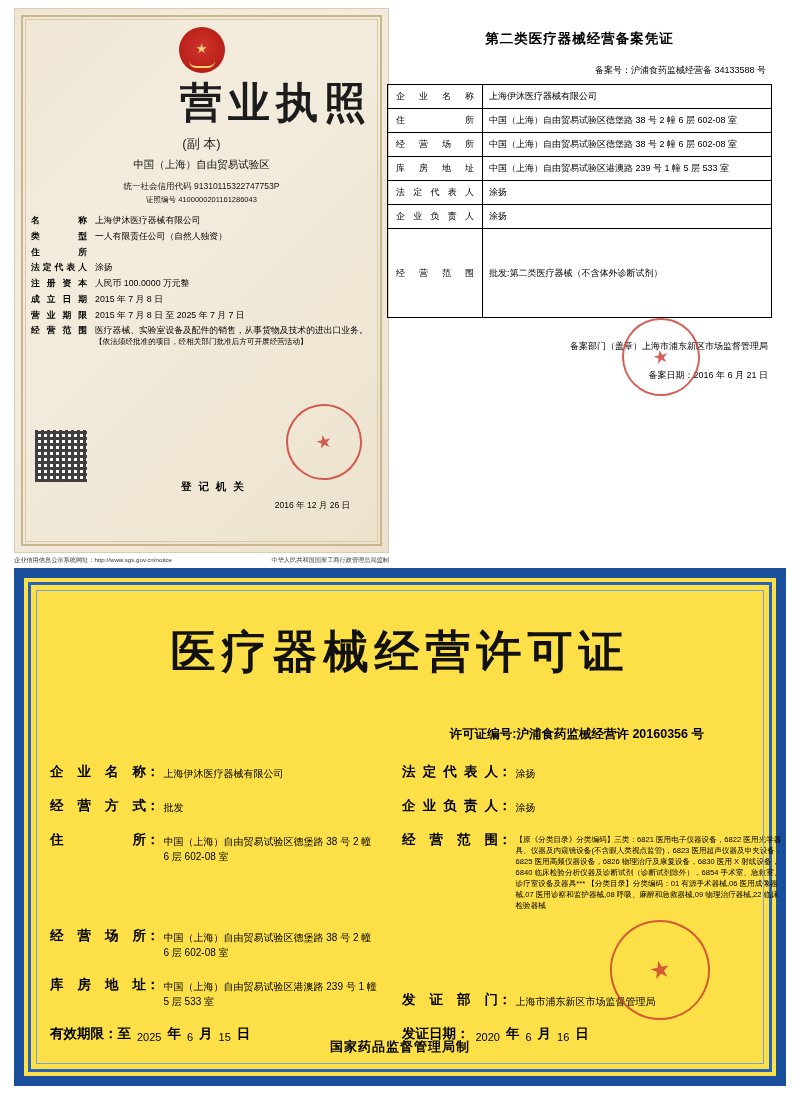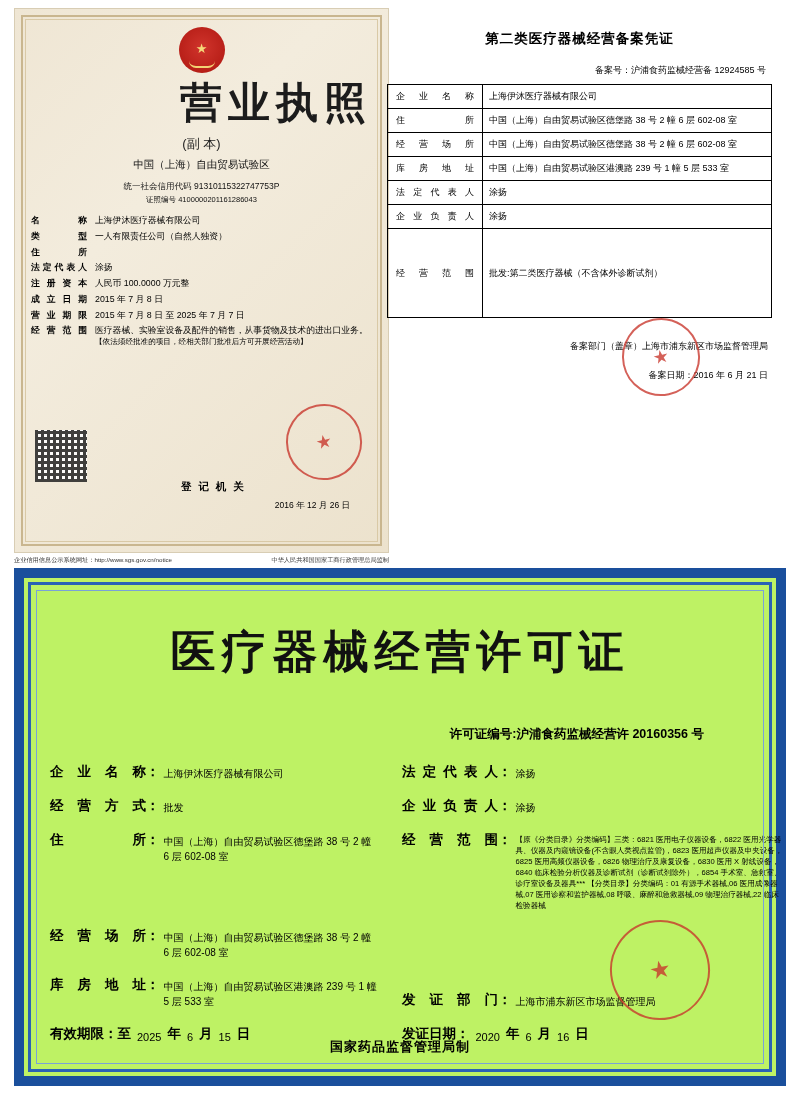--- a/index.html
+++ b/index.html
@@ -89,21 +89,21 @@
     padding:5px 8px;
   }
   .fil-foot{margin-top:22px;font-size:9px;position:relative;}
   .fil-foot .l1{text-align:right;padding-right:4px;}
   .fil-foot .l2{text-align:right;padding-right:4px;margin-top:16px;}
   #fil-seal{left:235px;top:-22px;width:74px;height:74px;position:absolute;}
 
   
   #oplic{
     position:absolute;left:14px;top:568px;width:772px;height:518px;
-    background:#bef264;border:10px solid #1a4f9c;box-sizing:border-box;
+    background:#fde047;border:10px solid #1a4f9c;box-sizing:border-box;
   }
   #oplic:before{
     content:"";position:absolute;left:4px;top:4px;right:4px;bottom:4px;
     border:3px solid #2a62b5;
   }
   #oplic:after{
     content:"";position:absolute;left:12px;top:12px;right:12px;bottom:12px;
     border:1px solid #7aa2d8;
   }
   .op-inner{position:absolute;left:26px;top:22px;right:26px;bottom:16px;}
@@ -193,21 +193,21 @@
     </div>
   </div>
 </div>
 <div class="lic-footer">
   <span>企业信用信息公示系统网址：http://www.sgs.gov.cn/notice</span>
   <span>中华人民共和国国家工商行政管理总局监制</span>
 </div>
 
 <div id="filing">
   <div class="fil-title">第二类医疗器械经营备案凭证</div>
-  <div class="fil-no">备案号：沪浦食药监械经营备 12924585 号</div>
+  <div class="fil-no">备案号：沪浦食药监械经营备 34133588 号</div>
   <table class="fil">
     <tbody>
         <tr>
       <td class="k">企业名称</td>
       <td>上海伊沐医疗器械有限公司</td>
     </tr>
     <tr>
       <td class="k">住所</td>
       <td>中国（上海）自由贸易试验区德堡路 38 号 2 幢 6 层 602-08 室</td>
     </tr>

